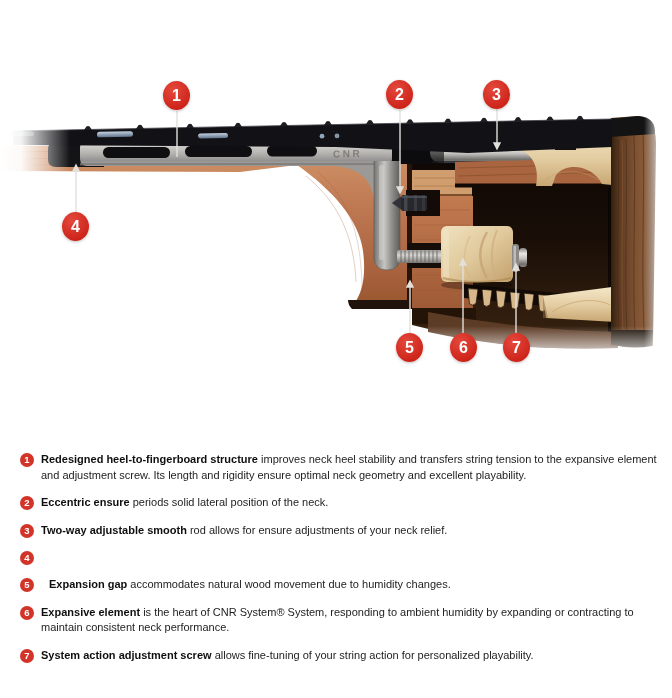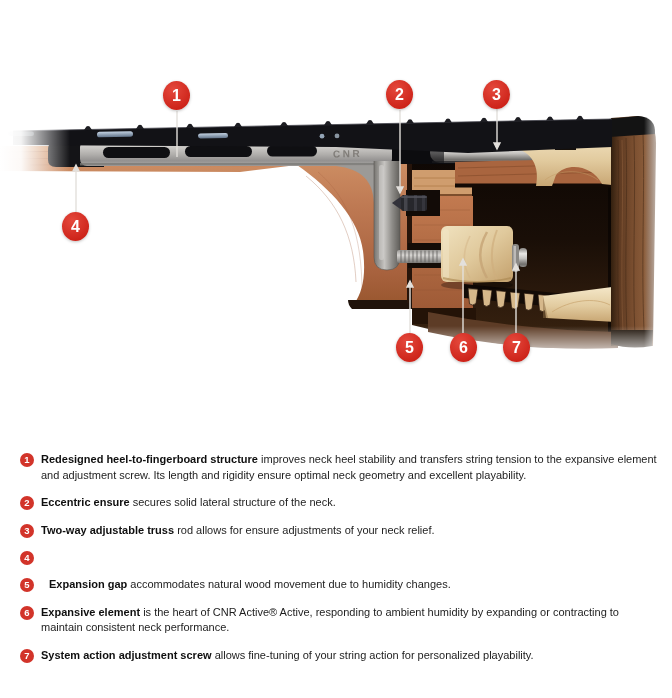--- a/index.html
+++ b/index.html
@@ -299,36 +299,36 @@
     <div class="callout" style="left:503px;top:333px;">7</div>
   </div>
 
   <div class="legend">
     <div class="legend-row">
       <span class="lbadge">1</span>
       <p><b>Redesigned heel-to-fingerboard structure</b> <span>improves neck heel stability and transfers string tension to the expansive element and adjustment screw. Its length and rigidity ensure optimal neck geometry and excellent playability.</span></p>
     </div>
     <div class="legend-row">
       <span class="lbadge">2</span>
-      <p><b>Eccentric ensure</b> <span>secures solid lateral structure of the neck.</span></p>
+      <p><b>Eccentric ensure</b> <span>periods solid lateral position of the neck.</span></p>
     </div>
     <div class="legend-row">
       <span class="lbadge">3</span>
-      <p><b>Two-way adjustable truss</b> <span>rod allows for ensure adjustments of your neck relief.</span></p>
+      <p><b>Two-way adjustable smooth</b> <span>rod allows for ensure adjustments of your neck relief.</span></p>
     </div>
     <div class="legend-row">
       <span class="lbadge">4</span>
     </div>
     <div class="legend-row">
       <span class="lbadge">5</span>
       <p class="w-narrow"><b>Expansion gap</b> <span>accommodates natural wood movement due to humidity changes.</span></p>
     </div>
     <div class="legend-row">
       <span class="lbadge">6</span>
-      <p><b>Expansive element</b> <span>is the heart of CNR Active® Active, responding to ambient humidity by expanding or contracting to maintain consistent neck performance.</span></p>
+      <p><b>Expansive element</b> <span>is the heart of CNR System® System, responding to ambient humidity by expanding or contracting to maintain consistent neck performance.</span></p>
     </div>
     <div class="legend-row">
       <span class="lbadge">7</span>
       <p><b>System action adjustment screw</b> <span>allows fine-tuning of your string action for personalized playability.</span></p>
     </div>
   </div>
 
 </div>
 
 </body></html>

